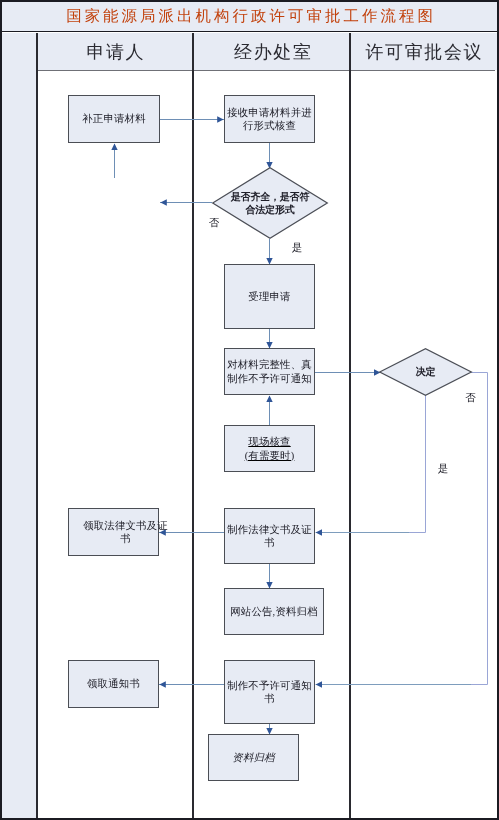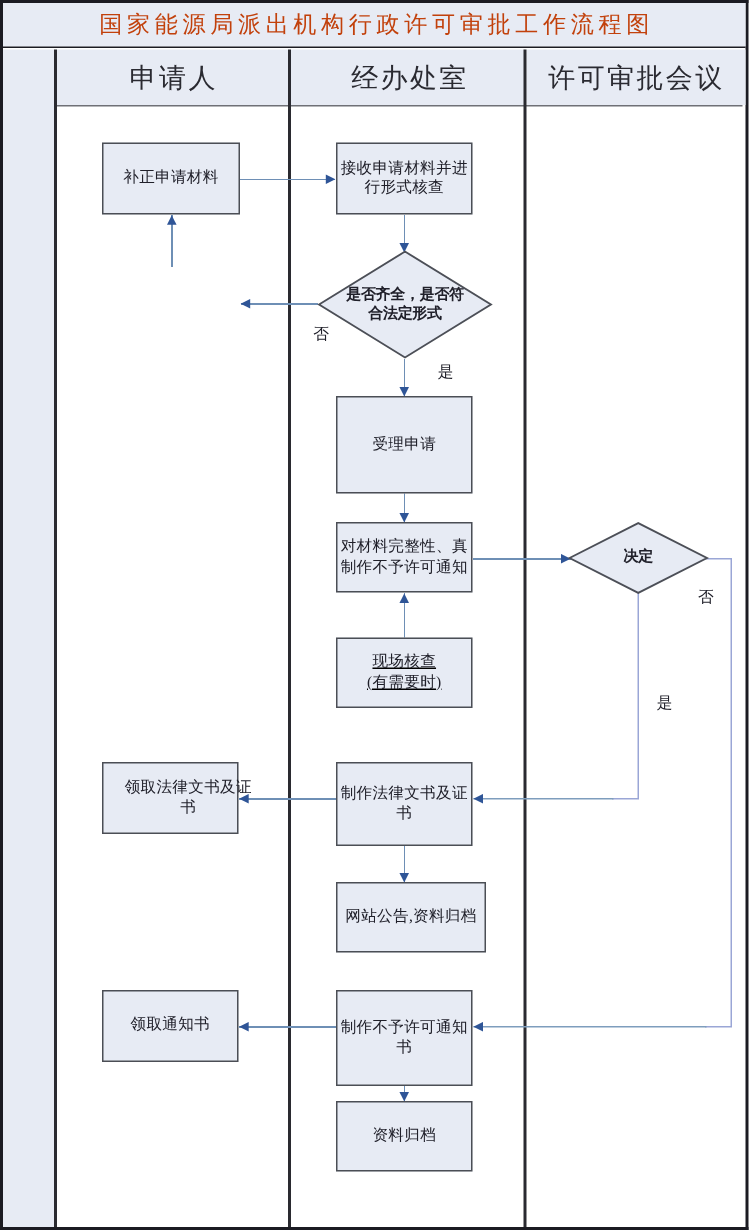--- a/index.html
+++ b/index.html
@@ -169,21 +169,21 @@
 
   <div class="node" style="left:224px;top:660px;width:91px;height:64px;">
     <span class="lbl">制作不予许可通知
 书</span>
   </div>
 
   <div class="node" style="left:68px;top:660px;width:91px;height:48px;">
     <span class="lbl">领取通知书</span>
   </div>
 
-  <div class="node" style="left:224px;top:734px;width:91px;height:47px;">
+  <div class="node" style="left:208px;top:734px;width:91px;height:47px;font-style:italic;">
     <span class="lbl">资料归档</span>
   </div>
 
   <span class="elabel" style="left:214px;top:223px;">否</span>
   <span class="elabel" style="left:297px;top:248px;">是</span>
   <span class="elabel" style="left:470.5px;top:397.5px;">否</span>
   <span class="elabel" style="left:443px;top:468.5px;">是</span>
 
 </div>
 

